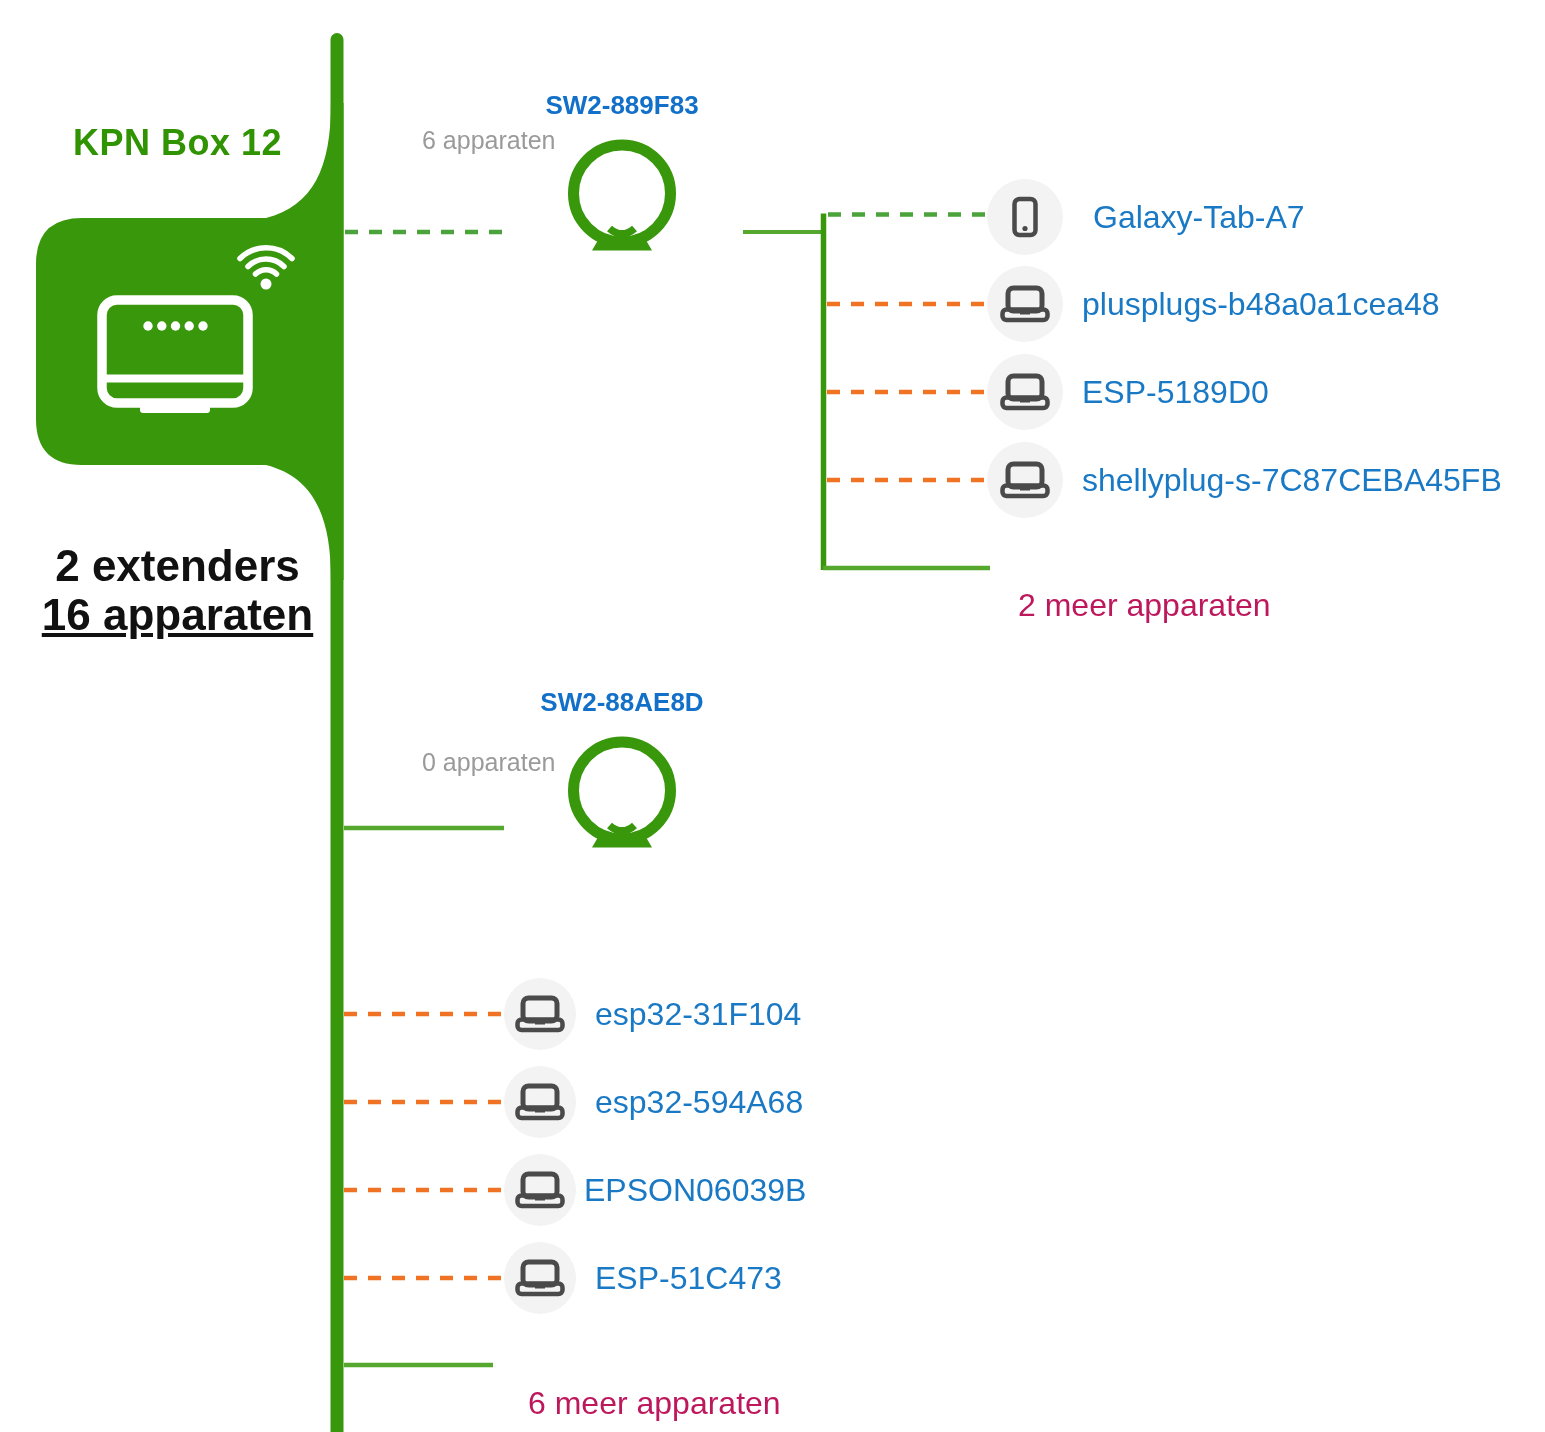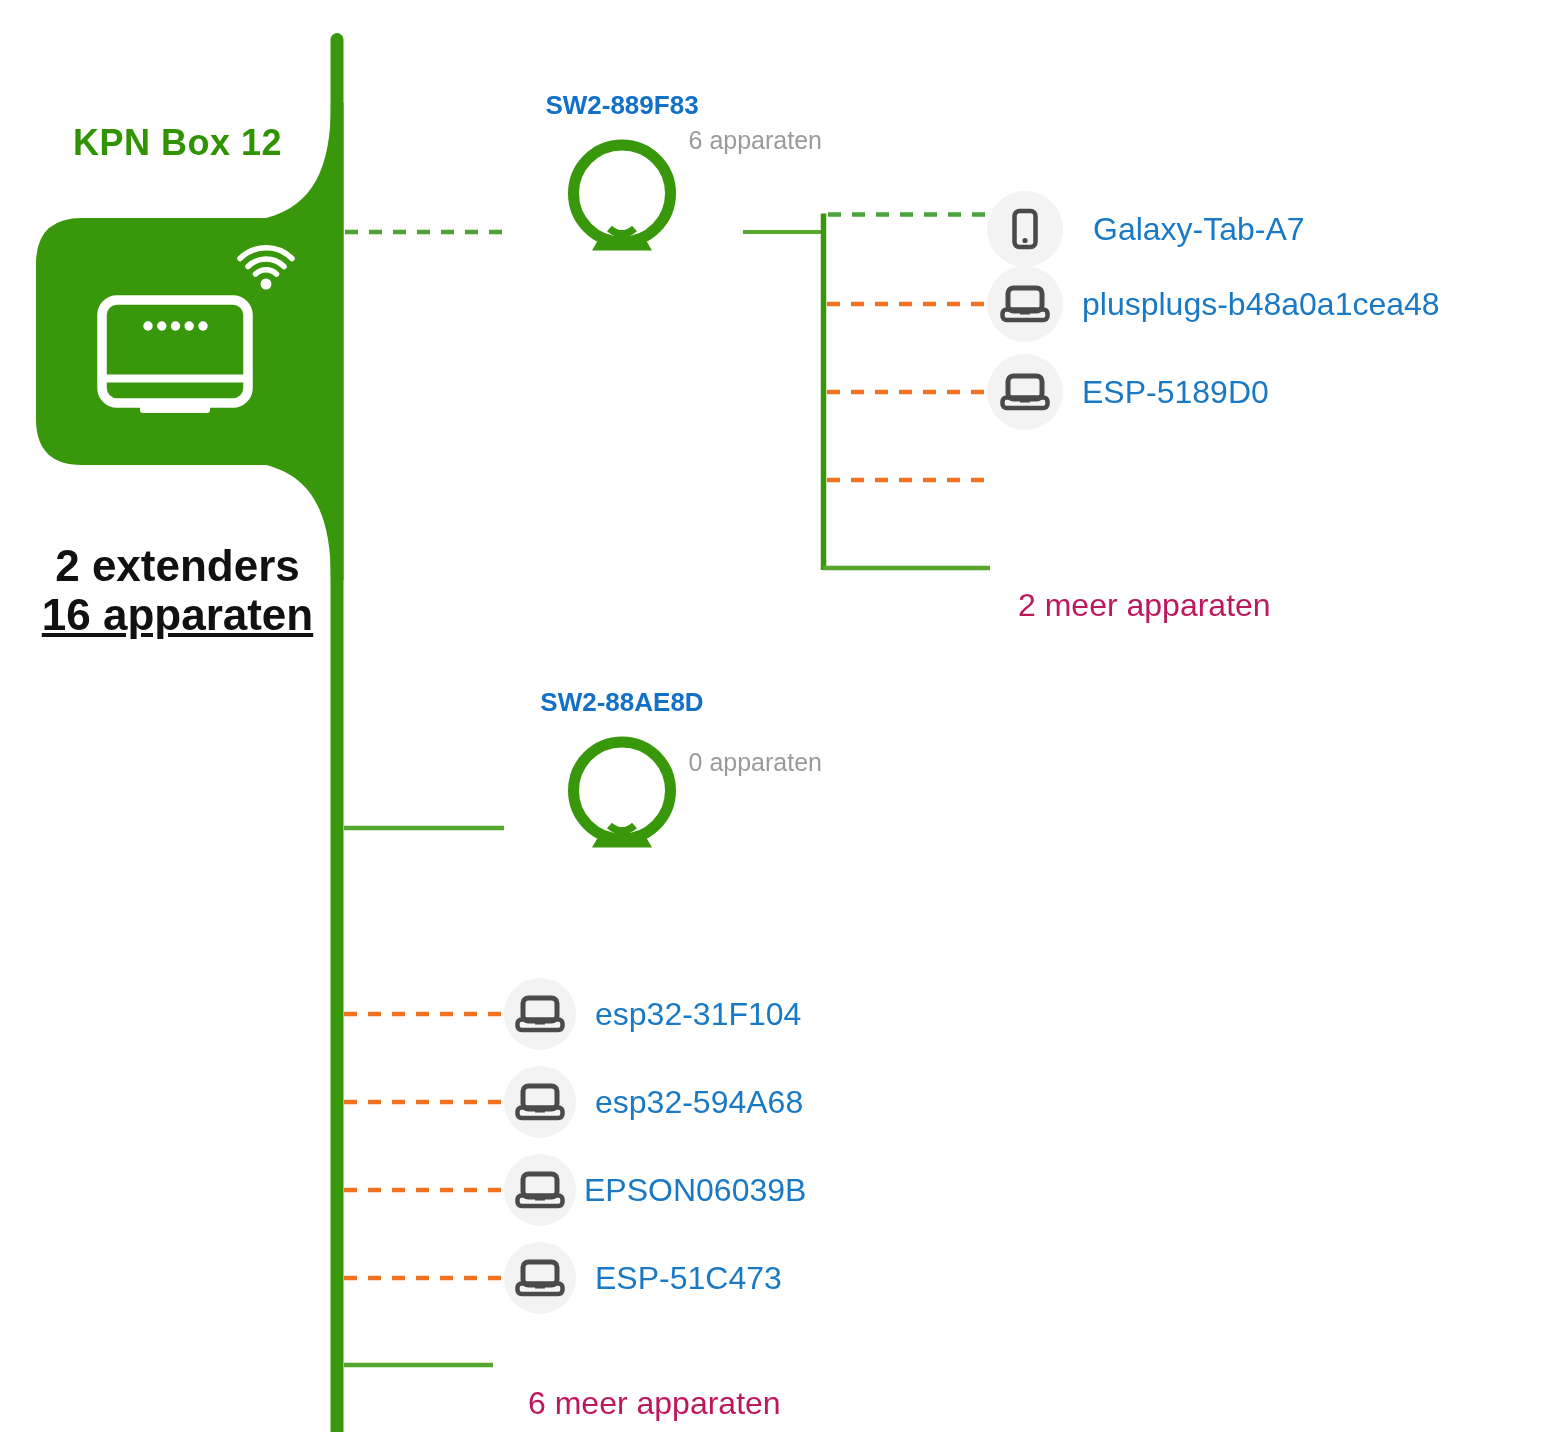--- a/index.html
+++ b/index.html
@@ -10,21 +10,21 @@
   .abs { position:absolute; }
   .vcenter { transform:translateY(-50%);margin-top:37px; }
 
   .kpn-title { left:20px; top:106px; width:315px; text-align:center;
                font-size:36px; font-weight:bold; color:#2F9302; letter-spacing:0.5px; }
   .stats-line { left:20px; width:315px; text-align:center;
                 font-size:44px; font-weight:bold; color:#111111; }
 
   .ext-header { left:422px; width:400px; text-align:center;
                 font-size:26px; font-weight:bold; color:#1270C8; }
-  .ext-sub    { left:422px; width:400px; text-align:right;
+  .ext-sub    { left:422px; width:400px; text-align:left;
                 font-size:25px; color:#9A9A9A; }
 
   .device-row { position:absolute; display:flex; align-items:center; gap:19px;
                 transform:translateY(-50%); }
   .chip { border-radius:50%; background:#F3F3F3; display:flex;
           align-items:center; justify-content:center; flex:0 0 auto; }
   .chip.big   { width:76px; height:76px; }
   .chip.small { width:72px; height:72px; }
   .device-label { font-size:32px; color:#1979C5; white-space:nowrap; }
   .more-link    { font-size:32px; color:#be185d; white-space:nowrap; cursor:pointer; }
@@ -95,21 +95,21 @@
   <div class="abs kpn-title vcenter">KPN Box 12</div>
   <div class="abs stats-line vcenter" style="top:529px;">2 extenders</div>
   <div class="abs stats-line vcenter" style="top:578px;text-decoration:underline;">16 apparaten</div>
 
   <div class="abs ext-header vcenter" style="top:68px;">SW2-889F83</div>
   <div class="abs ext-sub vcenter" style="top:103px;">6 apparaten</div>
 
   <div class="abs ext-header vcenter" style="top:665px;">SW2-88AE8D</div>
   <div class="abs ext-sub vcenter" style="top:725px;">0 apparaten</div>
 
-  <div class="device-row" style="left:987px; top:229px;gap:30px;">
+  <div class="device-row" style="left:987px; top:217px;gap:30px;">
     <div class="chip big">
       <svg width="44" height="44" viewBox="0 0 44 44">
         <rect x="11.5" y="4" width="21" height="36" rx="5" fill="none" stroke="#4A4A4A" stroke-width="4.5"></rect>
         <circle cx="22" cy="33.5" r="2.6" fill="#4A4A4A"></circle>
       </svg>
     </div>
     <span class="device-label">Galaxy-Tab-A7</span>
   </div>
 
   <div class="device-row" style="left:987px; top:304px;">
@@ -127,20 +127,30 @@
     <div class="chip big">
       <svg width="50" height="38" viewBox="0 0 50 38">
         <rect x="8" y="3" width="34" height="23" rx="5.5" fill="none" stroke="#4A4A4A" stroke-width="5"></rect>
         <rect x="2.5" y="24.5" width="45" height="10.5" rx="4" fill="none" stroke="#4A4A4A" stroke-width="4.5"></rect>
         <rect x="20" y="24.5" width="10" height="5" fill="#4A4A4A"></rect>
       </svg>
     </div>
     <span class="device-label">ESP-5189D0</span>
   </div>
 
+  <div class="device-row" style="left:987px; top:480px;">
+    <div class="chip big">
+      <svg width="50" height="38" viewBox="0 0 50 38">
+        <rect x="8" y="3" width="34" height="23" rx="5.5" fill="none" stroke="#4A4A4A" stroke-width="5"></rect>
+        <rect x="2.5" y="24.5" width="45" height="10.5" rx="4" fill="none" stroke="#4A4A4A" stroke-width="4.5"></rect>
+        <rect x="20" y="24.5" width="10" height="5" fill="#4A4A4A"></rect>
+      </svg>
+    </div>
+    <span class="device-label">shellyplug-s-7C87CEBA45FB</span>
+  </div>
 
   <div class="abs more-link vcenter" style="left:1018px; top:568px;">2 meer apparaten</div>
 
   <div class="device-row" style="left:504px; top:1014px;">
     <div class="chip small">
       <svg width="50" height="38" viewBox="0 0 50 38">
         <rect x="8" y="3" width="34" height="23" rx="5.5" fill="none" stroke="#4A4A4A" stroke-width="5"></rect>
         <rect x="2.5" y="24.5" width="45" height="10.5" rx="4" fill="none" stroke="#4A4A4A" stroke-width="4.5"></rect>
         <rect x="20" y="24.5" width="10" height="5" fill="#4A4A4A"></rect>
       </svg>

